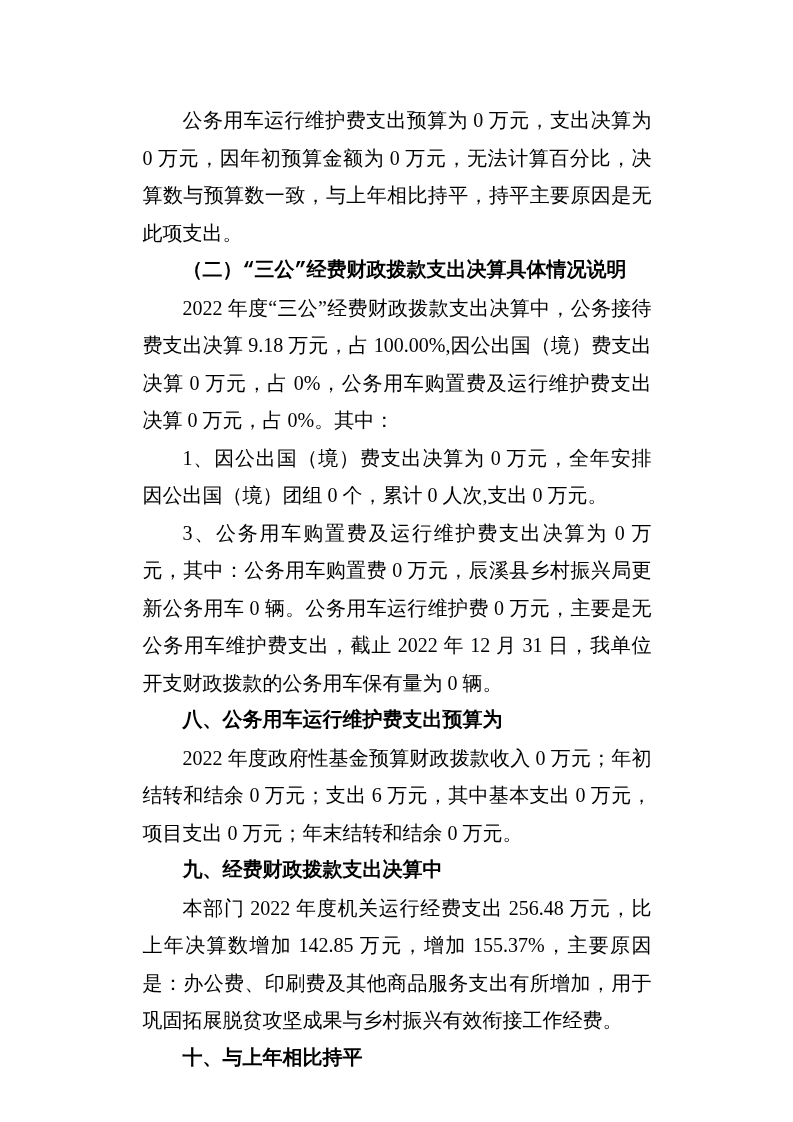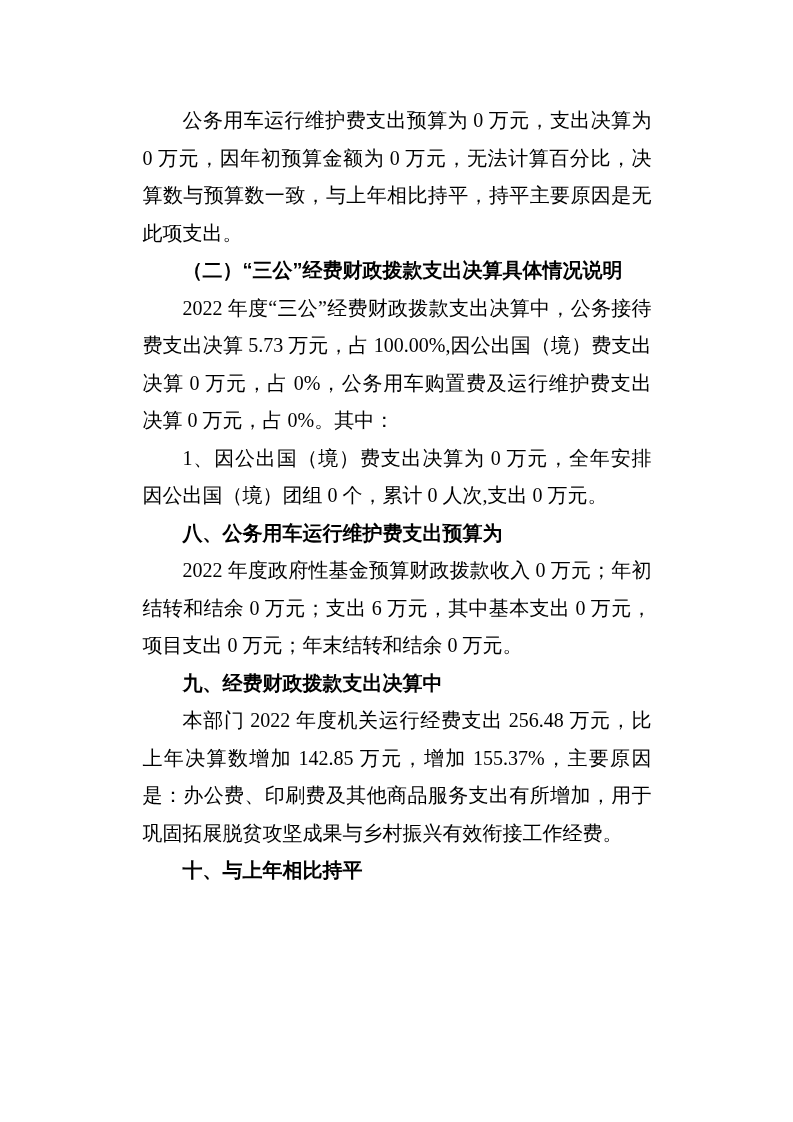--- a/index.html
+++ b/index.html
@@ -23,41 +23,42 @@
     font-family: "Liberation Serif", "DejaVu Serif", serif;
     font-size: 20px;
     line-height: 37.5px;
     text-align: justify;
     text-indent: 2em;
     color: #000000;
     word-break: break-all;
   }
   .heading {
     margin: 0;
-    font-family: Liberation Sans, sans-serif;
+    font-family: Liberation Mono, monospace;
     font-weight: bold;
     font-size: 20px;
     line-height: 37.5px;
     text-indent: 2em;
     color: #000000;
   }
 </style>
 </head>
 <body>
 
 <div class="page">
   <p class="para">公务用车运行维护费支出预算为 0 万元，支出决算为 0 万元，因年初预算金额为 0 万元，无法计算百分比，决算数与预算数一致，与上年相比持平，持平主要原因是无此项支出。</p>
 
   <h3 class="heading">（二）“三公”经费财政拨款支出决算具体情况说明</h3>
 
-  <p class="para">2022 年度“三公”经费财政拨款支出决算中，公务接待费支出决算 5.73 万元，占 100.00%,因公出国（境）费支出决算 0 万元，占 0%，公务用车购置费及运行维护费支出决算 0 万元，占 0%。其中：</p>
+  <p class="para">2022 年度“三公”经费财政拨款支出决算中，公务接待费支出决算 9.18 万元，占 100.00%,因公出国（境）费支出决算 0 万元，占 0%，公务用车购置费及运行维护费支出决算 0 万元，占 0%。其中：</p>
 
   <p class="para">1、因公出国（境）费支出决算为 0 万元，全年安排因公出国（境）团组 0 个，累计 0 人次,支出 0 万元。</p>
 
 
+  <p class="para">3、公务用车购置费及运行维护费支出决算为 0 万元，其中：公务用车购置费 0 万元，辰溪县乡村振兴局更新公务用车 0 辆。公务用车运行维护费 0 万元，主要是无公务用车维护费支出，截止 2022 年 12 月 31 日，我单位开支财政拨款的公务用车保有量为 0 辆。</p>
 
   <h3 class="heading">八、公务用车运行维护费支出预算为</h3>
 
   <p class="para">2022 年度政府性基金预算财政拨款收入 0 万元；年初结转和结余 0 万元；支出 6 万元，其中基本支出 0 万元，项目支出 0 万元；年末结转和结余 0 万元。</p>
 
   <h3 class="heading">九、经费财政拨款支出决算中</h3>
 
   <p class="para">本部门 2022 年度机关运行经费支出 256.48 万元，比上年决算数增加 142.85 万元，增加 155.37%，主要原因是：办公费、印刷费及其他商品服务支出有所增加，用于巩固拓展脱贫攻坚成果与乡村振兴有效衔接工作经费。</p>
 
   <h3 class="heading">十、与上年相比持平</h3>

